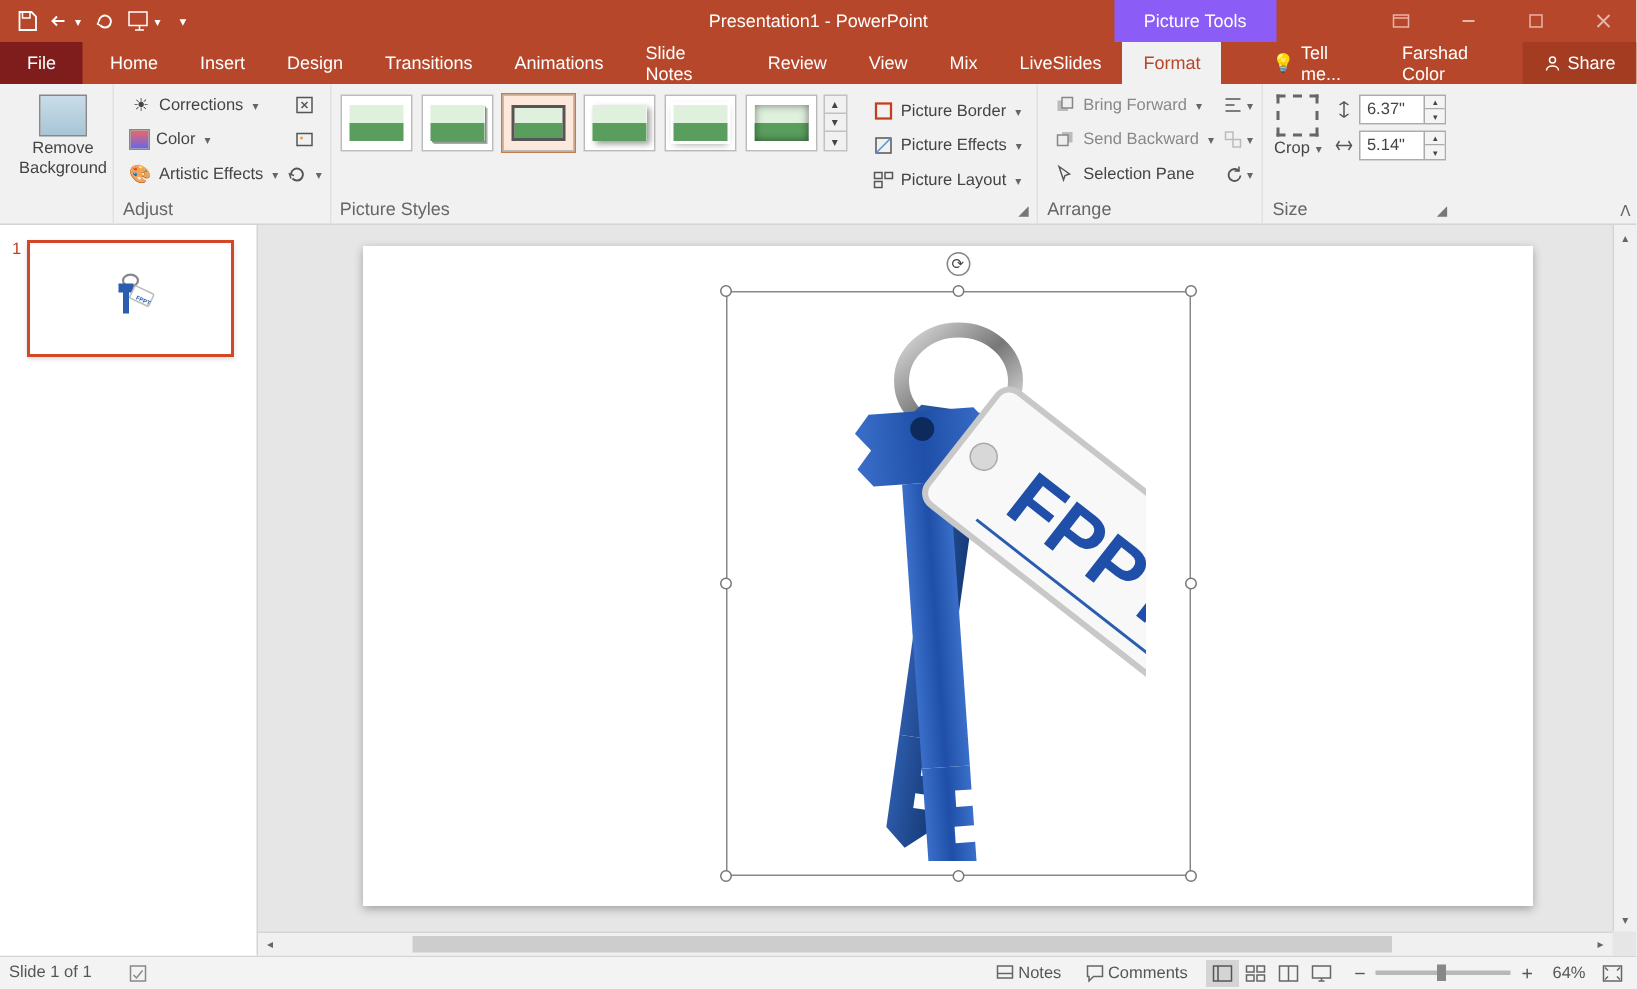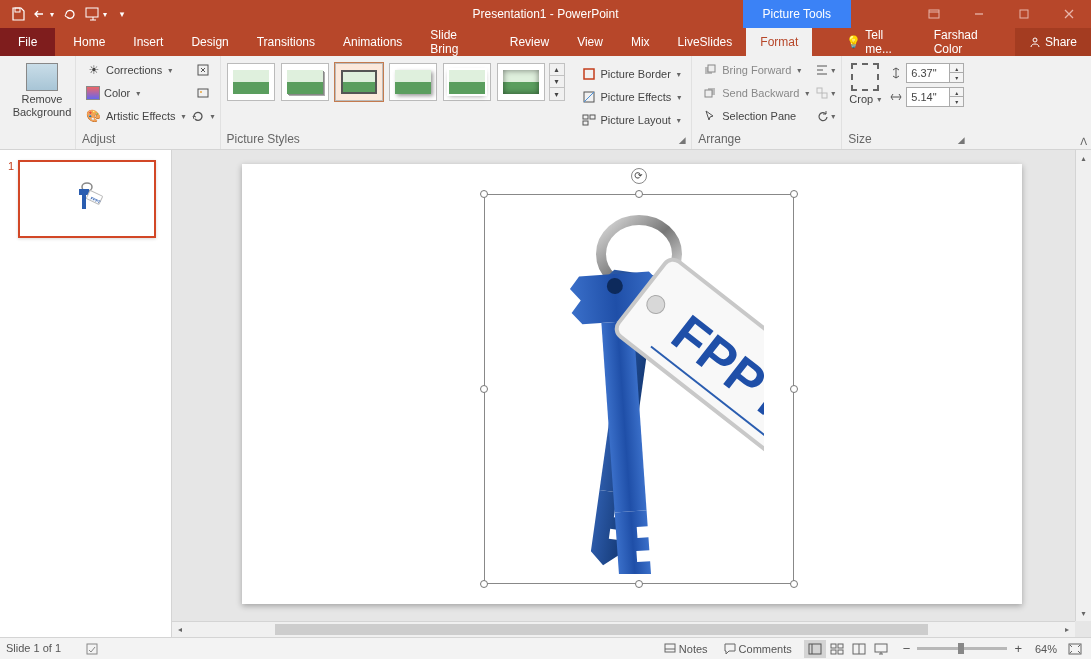--- a/index.html
+++ b/index.html
@@ -3,21 +3,21 @@
 <meta charset="utf-8">
 <style>
 * { margin: 0; padding: 0; box-sizing: border-box; font-family: 'Segoe UI', Tahoma, sans-serif; }
 body { width: 1091px; height: 659px; overflow: hidden; background: #fff; font-size: 12px; color: #444; user-select: none; }
 
 
 .titlebar { height: 28px; background: #b7472a; display: flex; align-items: center; color: #fff; position: relative; }
 .qat { display: flex; align-items: center; gap: 2px; padding-left: 6px; }
 .qat-btn { width: 24px; height: 24px; display: flex; align-items: center; justify-content: center; color: #fff; font-size: 13px; cursor: pointer; }
 .title-center { position: absolute; left: 50%; transform: translateX(-50%); font-size: 12px; color: #fff; }
-.context-tab { position: absolute; right: 240px; top: 0; height: 28px; background: #3b82f6; color: #fff; padding: 0 20px; display: flex; align-items: center; font-size: 12px; }
+.context-tab { position: absolute; right: 240px; top: 0; height: 28px; background: #8b5cf6; color: #fff; padding: 0 20px; display: flex; align-items: center; font-size: 12px; }
 .win-ctrls { position: absolute; right: 0; display: flex; }
 .win-ctrls .win-btn { width: 45px; height: 28px; display: flex; align-items: center; justify-content: center; color: #e8b5aa; cursor: pointer; }
 
 
 .tabstrip { height: 28px; background: #b7472a; display: flex; align-items: stretch; color: #fff; }
 .tab { padding: 0 14px; display: flex; align-items: center; font-size: 12px; cursor: pointer; position: relative; }
 .tab.file { background: #7f1d1d; margin-right: 4px; padding: 0 18px; }
 .tab.context-active { background: #f1f1f1; color: #b7472a; }
 .tab-spacer { flex: 1; }
 .tab.tell { color: #fff; display: flex; align-items: center; gap: 4px; }
@@ -187,21 +187,21 @@
   </div>
 </div>
 
 <div class="tabstrip">
   <div class="tab file">File</div>
   <div class="tab">Home</div>
   <div class="tab">Insert</div>
   <div class="tab">Design</div>
   <div class="tab">Transitions</div>
   <div class="tab">Animations</div>
-  <div class="tab">Slide Bring</div>
+  <div class="tab">Slide Notes</div>
   <div class="tab">Review</div>
   <div class="tab">View</div>
   <div class="tab">Mix</div>
   <div class="tab">LiveSlides</div>
   <div class="tab-spacer"></div>
   <div class="tab context-active" style="margin-right:20px">Format</div>
   <div class="tab tell">
       <span>💡</span>
       <span>Tell me...</span>
     </div>

